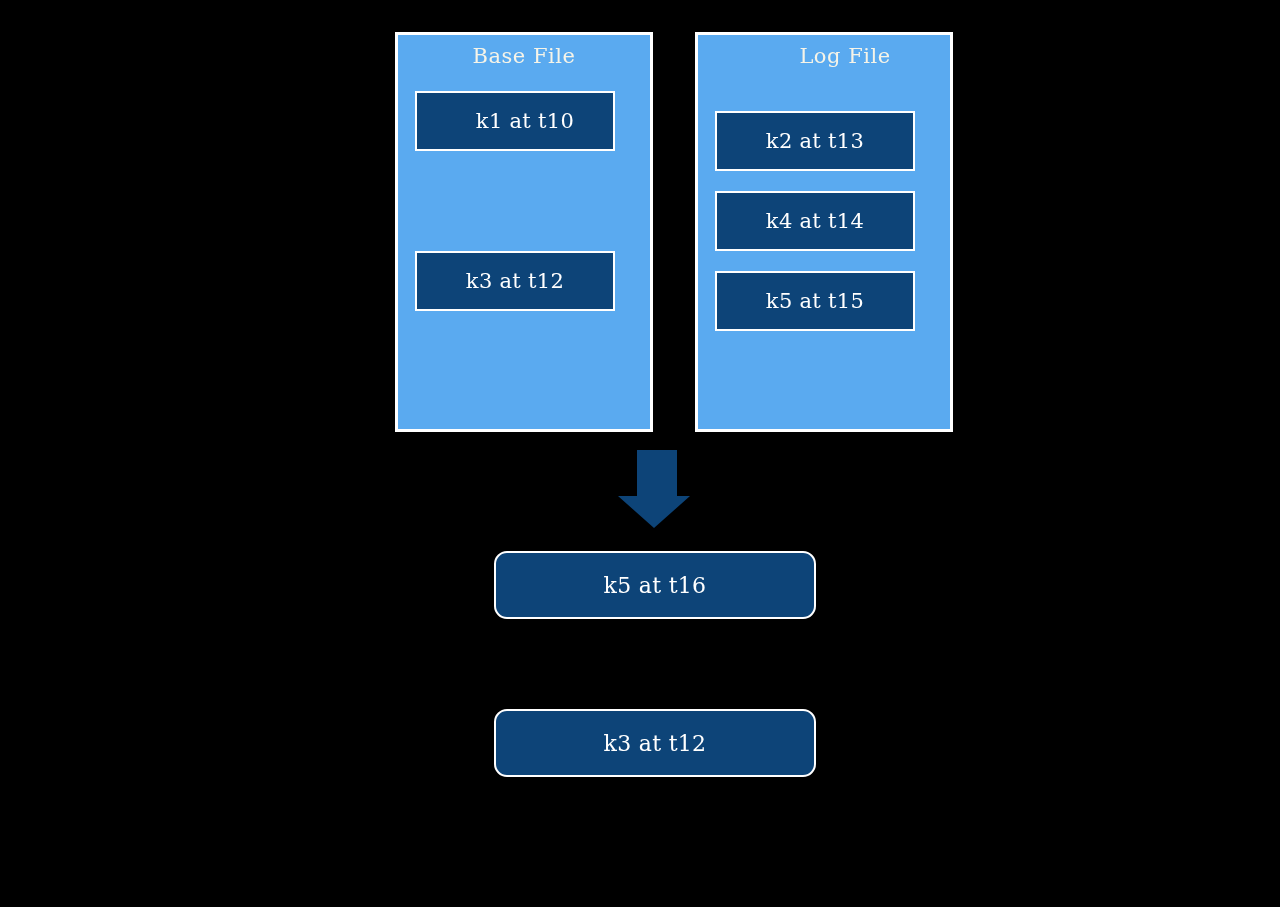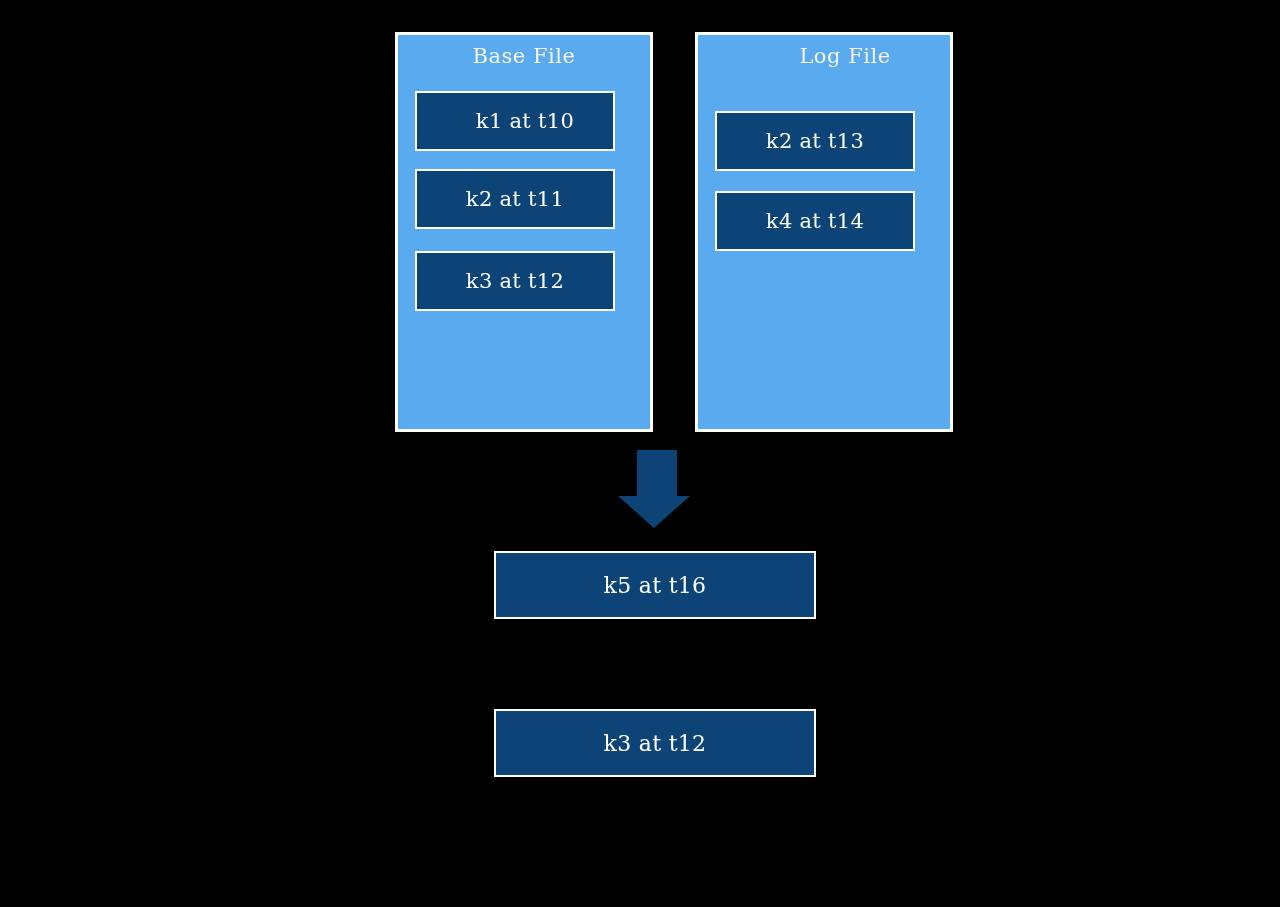--- a/index.html
+++ b/index.html
@@ -54,42 +54,43 @@
     top: 450px;
     width: 72px;
     height: 78px;
   }
   .down-arrow polygon { fill: var(--arrow, #0D4478); }
   .record.merged {
     left: 494px;
     width: 322px;
     height: 68px;
     font-size: 22px;
+    border-radius: 13px;
   }
   .merged.m0 { top: 551px; }
   .merged.m1 { top: 629px; }
   .merged.m2 { top: 709px; }
   .merged.m3 { top: 788px; }
 </style>
 </head>
 <body>
 
 <div class="canvas">
 
   <div class="file-box base">
     <div class="file-title">Base File</div>
     <div class="record r0">k1 at t10</div>
-    <div class="record r1">k2 at t11</div>
     <div class="record r2">k3 at t12</div>
   </div>
 
   <div class="file-box log">
     <div class="file-title">Log File</div>
     <div class="record r0">k2 at t13</div>
     <div class="record r1">k4 at t14</div>
+    <div class="record r2">k5 at t15</div>
   </div>
 
   <svg class="down-arrow" viewBox="0 0 72 78" xmlns="http://www.w3.org/2000/svg" aria-hidden="true">
     <polygon points="19,0 59,0 59,46 72,46 36,78 0,46 19,46"></polygon>
   </svg>
 
   <div class="record merged m0">k5 at t16</div>
   <div class="record merged m2">k3 at t12</div>
 
 </div>

